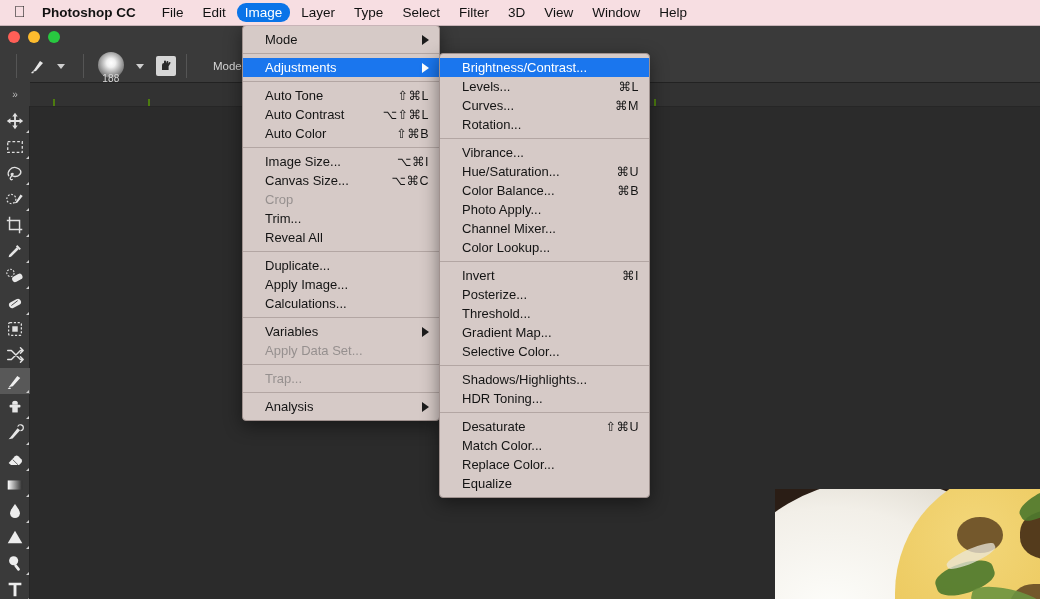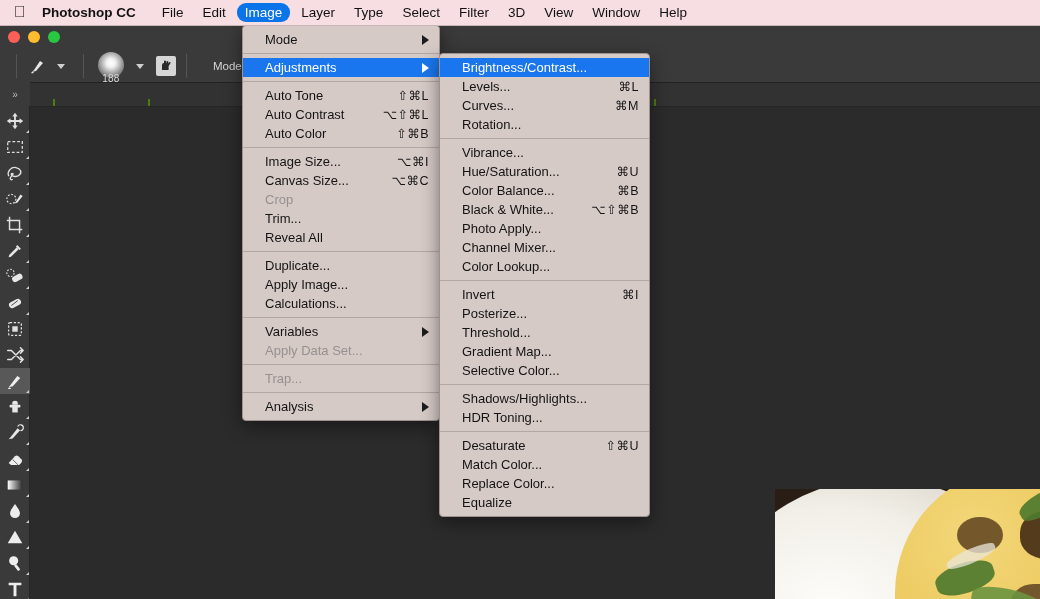--- a/index.html
+++ b/index.html
@@ -656,24 +656,20 @@
       </div>
       <div class="mrow">
         <span class="lbl">Hue/Saturation...</span>
         <span class="sc">⌘U</span>
       </div>
       <div class="mrow">
         <span class="lbl">Color Balance...</span>
         <span class="sc">⌘B</span>
       </div>
       <div class="mrow">
-        <span class="lbl">Black &amp; White...</span>
-        <span class="sc">⌥⇧⌘B</span>
-      </div>
-      <div class="mrow">
         <span class="lbl">Photo Apply...</span>
       </div>
       <div class="mrow">
         <span class="lbl">Channel Mixer...</span>
       </div>
       <div class="mrow">
         <span class="lbl">Color Lookup...</span>
       </div>
       <div class="msep"></div>
       <div class="mrow">

